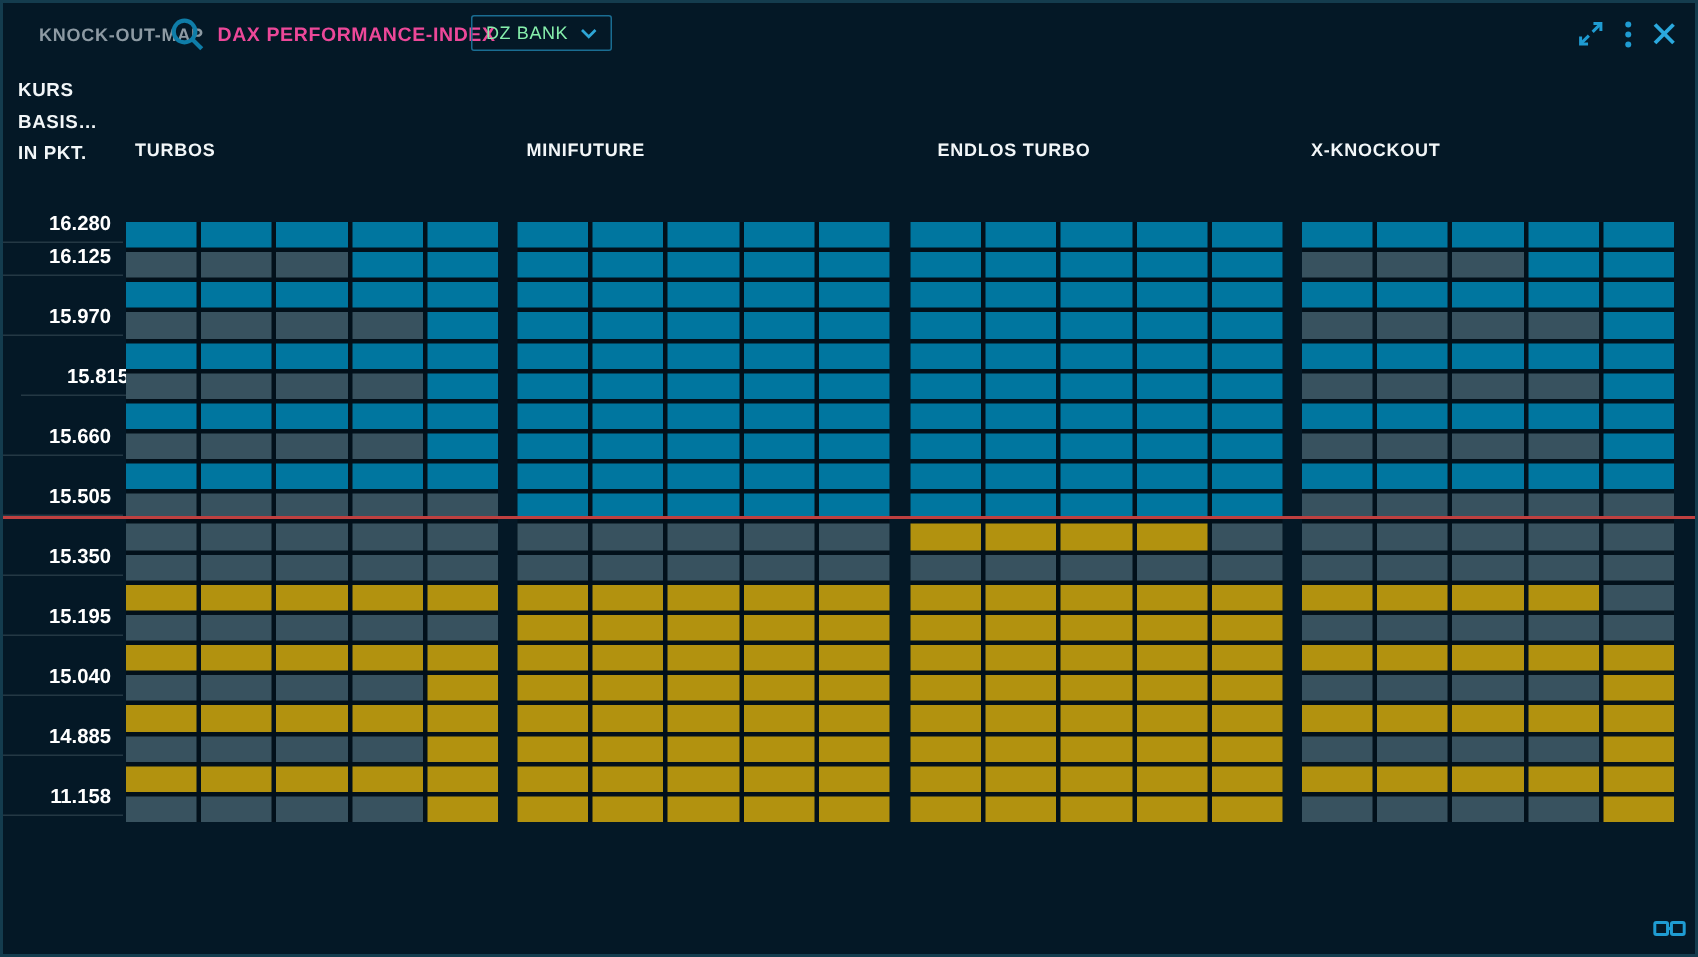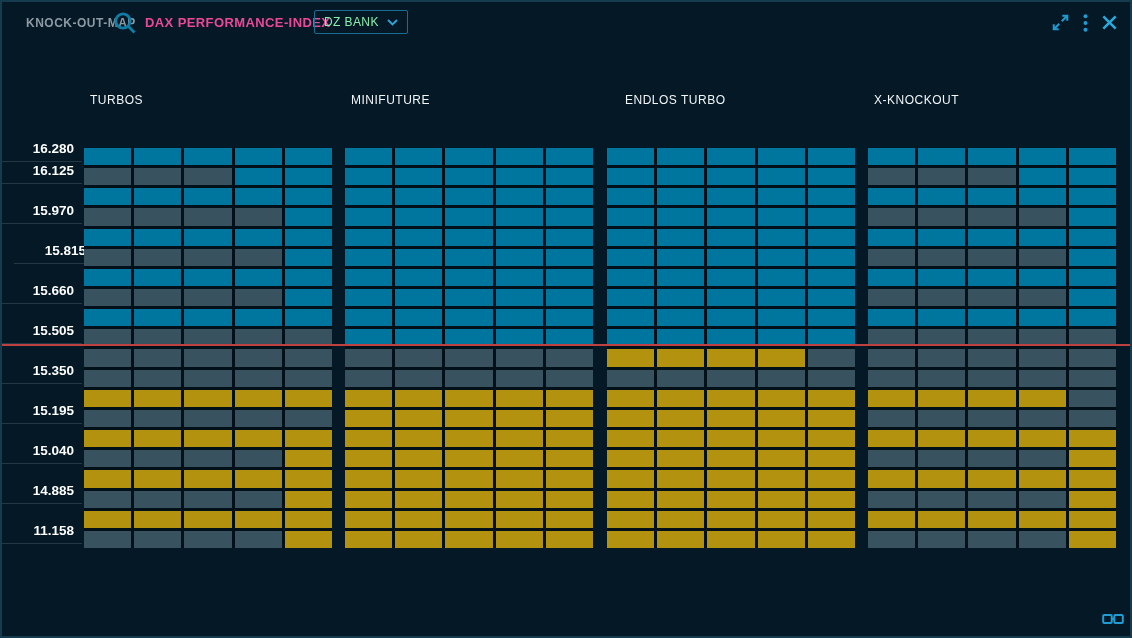--- a/index.html
+++ b/index.html
@@ -21,21 +21,21 @@
   .winicons{position:absolute;right:12px;top:11px;display:flex;align-items:center;gap:13px;}
   .winicons .ic{cursor:pointer;display:block;}
   
   .axis-header{position:absolute;left:10px;top:48px;color:#f2f6f8;font-weight:700;
     font-size:12.5px;line-height:21px;letter-spacing:.4px;}
   .axis-cell{position:absolute;left:0;width:80px;height:40px;box-sizing:border-box;
     border-bottom:1px solid #243844;color:#ffffff;font-weight:700;font-size:13.5px;
     text-align:right;padding:19px 8px 0 0;}
   .axis-cell:first-child{border-top:none;}
   
-  .group-header{position:absolute;top:91px;color:#f2f6f8;font-size:12px;font-weight:400;
+  .group-header{position:absolute;top:91px;color:#f2f6f8;font-size:12px;font-weight:700;
     letter-spacing:.5px;white-space:nowrap;}
   .group-grid{position:absolute;top:146px;width:248px;height:400px;display:grid;
     grid-template-columns:repeat(5,1fr);grid-template-rows:repeat(20,1fr);gap:3px;
     background:#02101a;}
   .cell{cursor:pointer;}
   .redline{position:absolute;left:0;right:0;top:342px;height:2px;z-index:5;}
   .linkicon{position:absolute;left:1100px;top:610px;cursor:pointer;}
 </style>
 </head>
 <body>
@@ -73,20 +73,25 @@
       <circle cx="2.5" cy="2.3" r="2" fill="#1f9cd2"></circle>
       <circle cx="2.5" cy="9" r="2" fill="#1f9cd2"></circle>
       <circle cx="2.5" cy="15.7" r="2" fill="#1f9cd2"></circle>
     </svg>
     <svg class="ic" width="17" height="17" viewBox="0 0 16 16">
       <line x1="2.2" y1="2.2" x2="13.8" y2="13.8" stroke="#2ba9de" stroke-width="2.4"></line>
       <line x1="13.8" y1="2.2" x2="2.2" y2="13.8" stroke="#2ba9de" stroke-width="2.4"></line>
     </svg>
   </div>
 
+  <div class="axis-header">
+    <div>KURS</div>
+    <div>BASIS…</div>
+    <div>IN PKT.</div>
+  </div>
 
   <div id="axis-labels">
       <div class="axis-cell" style="top: 120px;">16.280</div>
       <div class="axis-cell" style="top: 142px;">16.125</div>
       <div class="axis-cell" style="top: 182px;">15.970</div>
       <div class="axis-cell" style="top: 222px; margin-left: 12px;">15.815</div>
       <div class="axis-cell" style="top: 262px;">15.660</div>
       <div class="axis-cell" style="top: 302px;">15.505</div>
       <div class="axis-cell" style="top: 342px;">15.350</div>
       <div class="axis-cell" style="top: 382px;">15.195</div>

